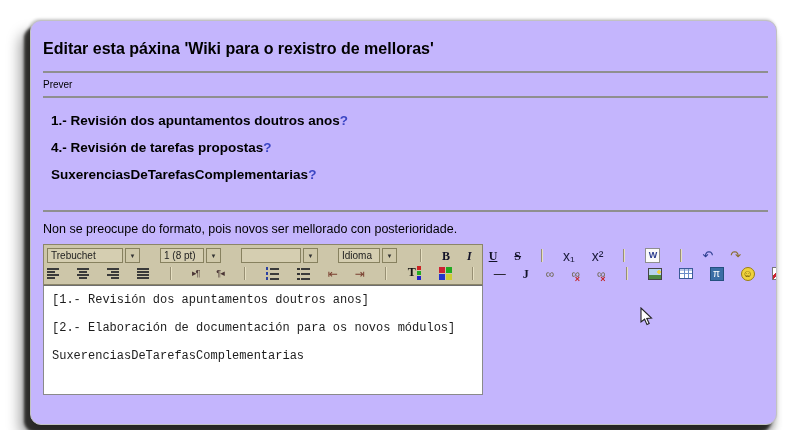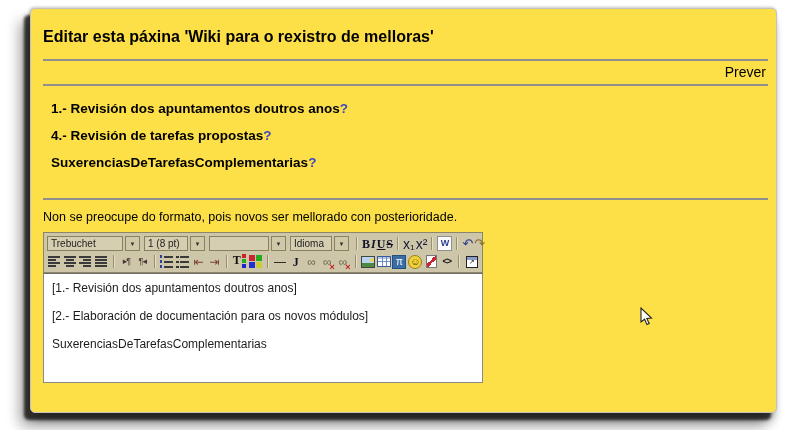--- a/index.html
+++ b/index.html
@@ -1,34 +1,34 @@
 <!DOCTYPE html>
 <html><head>
 <meta charset="utf-8">
 <style>
   html,body{margin:0;padding:0}
   body{width:790px;height:430px;background:#ffffff;font-family:"Liberation Sans",sans-serif;position:relative;overflow:hidden}
-  .card{position:absolute;left:30px;top:8px;width:747px;height:405px;background:#fde047;
-        border:1px solid #c2c2c2;border-radius:5px;box-sizing:border-box;
+  .card{position:absolute;left:30px;top:20px;width:747px;height:405px;background:#c4b5fd;
+        border:1px solid #c2c2c2;border-radius:11px;box-sizing:border-box;
         box-shadow:-6px 7px 3px rgba(30,28,26,.88),-10px 13px 14px rgba(0,0,0,.38),-1px -1px 3px rgba(0,0,0,.22),0 9px 10px -4px rgba(0,0,0,.45);
         overflow:hidden}
   .inner{padding:18px 8px 0 12px}
   h1.title{font-size:16px;line-height:19px;margin:0 0 13px;color:#000;font-weight:bold}
   hr.rule{border:none;height:2px;background:#8f8f8f;margin:0}
-  .prever-row{margin:4px 0;font-size:14px;line-height:15px;text-align:right;padding-right:2px;color:#000}
+  .prever-row{margin:4px 0;font-size:10px;line-height:15px;padding-right:2px;color:#000}
   .prever-row span{cursor:pointer}
   .items{margin:16px 0 0}
   .wiki-item{margin:0 8px 13px;font-size:13.5px;line-height:14px;font-weight:bold;color:#000}
   .qlink{color:#3a45c4;text-decoration:none;font-weight:bold}
   hr.rule3{margin-top:28px}
   .note{margin:10px 0 8px;font-size:12.5px;line-height:14px;color:#000}
   
   .editor{width:440px}
   .tb{background:#cdc6a9;border:1px solid #8b8569;padding:2px 3px;box-sizing:border-box;width:100%}
-  .tb-row{display:flex;align-items:center;height:17px;gap:1px}
+  .tb-row{display:flex;align-items:center;height:17px;gap:17px}
   .tb-row+.tb-row{margin-top:1px}
   .tb-sep{width:0;height:13px;border-left:1px solid #978f73;border-right:1px solid #e6dfc2;margin:0 3px}
   .tb-sel{display:inline-flex;align-items:center;margin-right:3px;cursor:pointer}
   .tb-sel-label{height:13px;font-size:10px;line-height:13px;color:#222;background:#d5ceb1;border:1px solid #87815f;padding:0 3px;overflow:hidden;white-space:nowrap}
   .tb-sel-arrow{width:13px;height:13px;background:#cfc8a9;border:1px solid #87815f;margin-left:2px;display:inline-flex;align-items:center;justify-content:center;font-size:6px;color:#333}
   [data-name="font-family-select"] .tb-sel-label{width:68px}
   [data-name="font-size-select"]   .tb-sel-label{width:36px}
   [data-name="format-select"]      .tb-sel-label{width:52px}
   [data-name="language-select"]    .tb-sel-label{width:34px}
   .tb-btn{width:17px;height:16px;display:inline-flex;align-items:center;justify-content:center;position:relative;cursor:pointer}
@@ -56,21 +56,21 @@
   .icAC{background-position:0 1px,2px 4px,0 7px,2px 10px}
   .icAR{background-position:0 1px,4px 4px,0 7px,4px 10px}
   .icAJ{background-size:12px 2px,12px 2px,12px 2px,12px 2px;background-position:0 1px,0 4px,0 7px,0 10px}
   .icOL,.icUL{width:14px;height:13px;background-image:linear-gradient(#2c41a0,#2c41a0),linear-gradient(#2c41a0,#2c41a0),linear-gradient(#2c41a0,#2c41a0),linear-gradient(#3a3a3a,#3a3a3a),linear-gradient(#3a3a3a,#3a3a3a),linear-gradient(#3a3a3a,#3a3a3a);background-size:2px 3px,2px 3px,2px 3px,9px 2px,9px 2px,9px 2px;background-position:0 0,0 5px,0 10px,4px 1px,4px 6px,4px 11px}
   .icUL{background-image:linear-gradient(#333,#333),linear-gradient(#333,#333),linear-gradient(#333,#333),linear-gradient(#3a3a3a,#3a3a3a),linear-gradient(#3a3a3a,#3a3a3a),linear-gradient(#3a3a3a,#3a3a3a);background-size:3px 2px,3px 2px,3px 2px,9px 2px,9px 2px,9px 2px;background-position:0 1px,0 6px,0 11px,4px 1px,4px 6px,4px 11px}
   .icBC{width:13px;height:13px;background-image:linear-gradient(#c23,#c23),linear-gradient(#2a2,#2a2),linear-gradient(#23c,#23c),linear-gradient(#cc3,#cc3);background-size:6px 6px,6px 6px,6px 6px,6px 6px;background-position:0 0,7px 0,0 7px,7px 7px}
   .icIMG{width:14px;height:12px;border:1px solid #444;box-sizing:border-box;background-image:radial-gradient(circle at 10px 3px,#f2d43c 0 1.5px,transparent 2px),linear-gradient(180deg,#b8d4ee 0 6px,#4d8a41 6px)}
   .icTBL{width:14px;height:11px;border:1px solid #3a5a96;box-sizing:border-box;background-color:#fff;background-image:linear-gradient(90deg,transparent 0 4px,#6a8cc8 4px 5px,transparent 5px 8px,#6a8cc8 8px 9px,transparent 9px),linear-gradient(180deg,#b9c8e8 0 2px,transparent 2px 4px,#6a8cc8 4px 5px,transparent 5px)}
   .icSPELL{width:11px;height:13px;border:1px solid #777;box-sizing:border-box;background-color:#fff;background-image:linear-gradient(135deg,transparent 40%,#c23 40% 60%,transparent 60%)}
   .canvas{background:#fff;border:1px solid #8a8a8a;border-top-color:#6e6e6e;box-sizing:border-box;width:100%;height:110px;padding:8px 8px 0;cursor:text;overflow:hidden}
-  .canvas p{margin:0 0 15px;font-size:12px;line-height:13px;color:#1c1c1c;font-family:Liberation Sans, sans-serif}
+  .canvas p{margin:0 0 15px;font-size:12px;line-height:13px;color:#1c1c1c;font-family:Liberation Mono, monospace}
   .cursor{position:absolute;left:640px;top:307px;pointer-events:none}
 </style>
 </head>
 <body>
 
 <div data-name="desktop-background">
   <div class="card" data-name="wiki-edit-page">
     <div class="inner">
       <h1 class="title" data-name="page-title">Editar esta páxina 'Wiki para o rexistro de melloras'</h1>
       <hr class="rule" data-name="divider-top">

